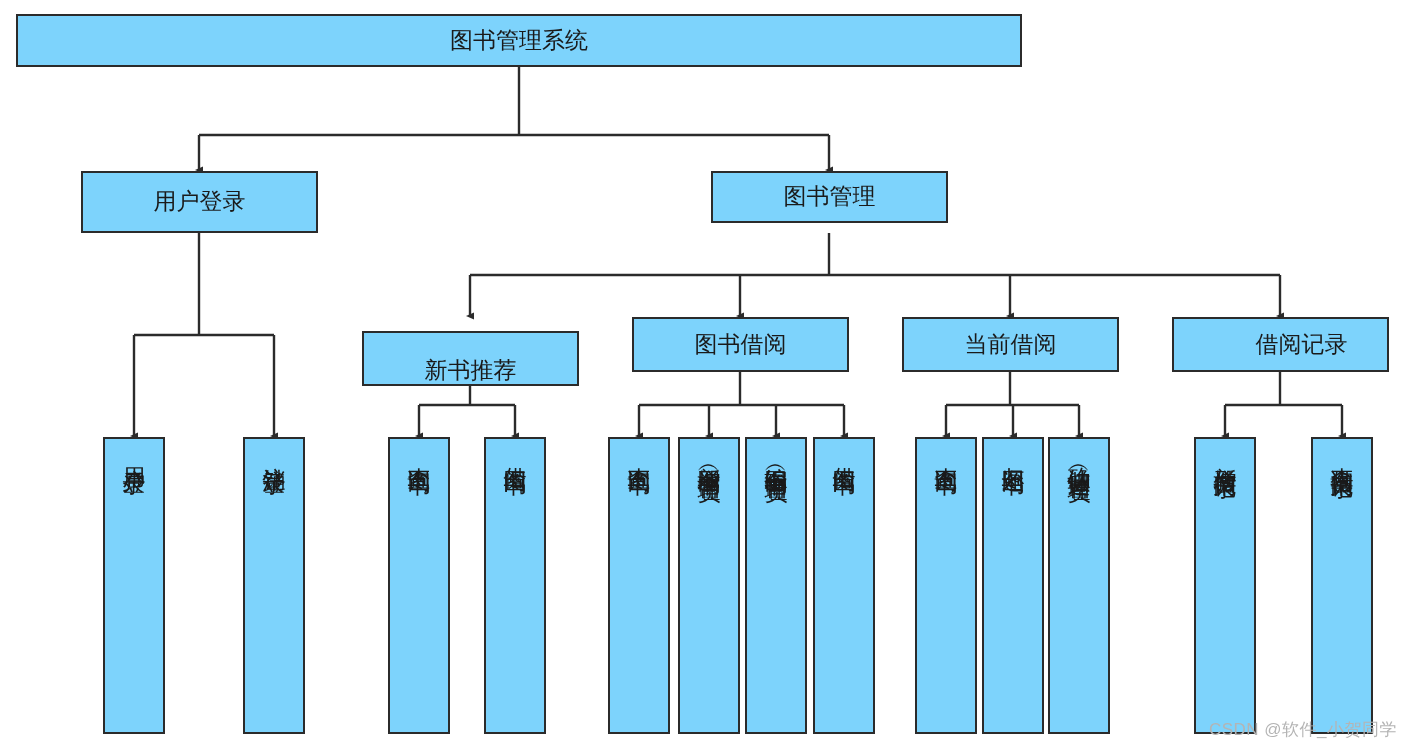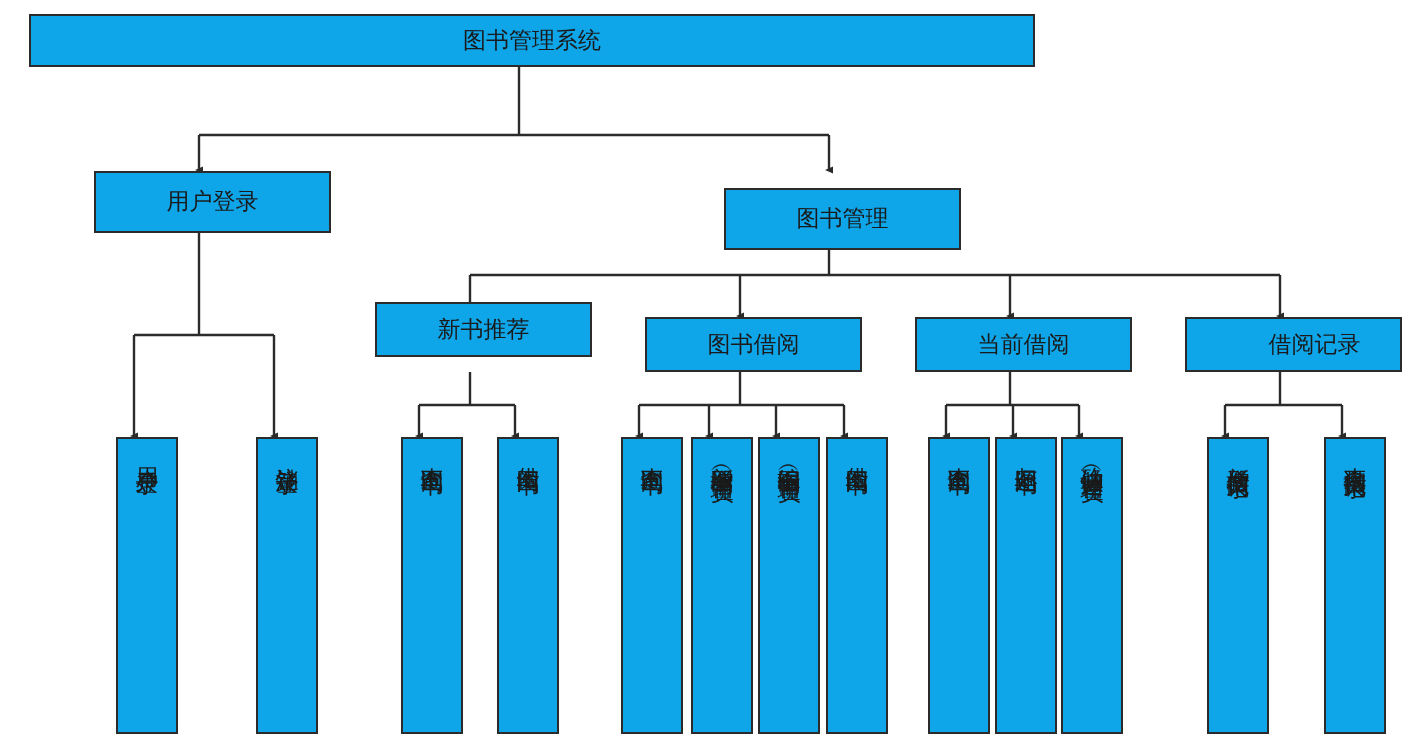--- a/index.html
+++ b/index.html
@@ -25,27 +25,26 @@
     position: absolute;
     left: 0;
     top: 0;
     width: 1405px;
     height: 747px;
     display: block;
   }
   .node-box {
     position: absolute;
     box-sizing: border-box;
-    background: #0ea5e9;
+    background: #7dd3fc;
     border: 2px solid #2b2b2b;
     display: flex;
     align-items: center;
     justify-content: center;
     overflow: hidden;
-    margin-left: 13px;
   }
   .node-label {
     color: #1a1a1a;
     text-align: center;
     line-height: 1.18;
     white-space: nowrap;
   }
   .node-h .node-label {
     font-size: 23px;
   }
@@ -138,24 +137,24 @@
       </g>
   </svg>
 
   <div id="box-layer">
       <div class="node-box node-h node-root" style="left: 16px; top: 14px; width: 1006px; height: 53px;">
         <span class="node-label">图书管理系统</span>
       </div>
       <div class="node-box node-h" style="left: 81px; top: 171px; width: 237px; height: 62px;">
         <span class="node-label">用户登录</span>
       </div>
-      <div class="node-box node-h" style="left: 711px; top: 188px; width: 237px; height: 62px;">
+      <div class="node-box node-h" style="left: 711px; top: 171px; width: 237px; height: 52px;">
         <span class="node-label">图书管理</span>
       </div>
-      <div class="node-box node-h" style="left: 362px; top: 302px; width: 217px; height: 55px;">
+      <div class="node-box node-h" style="left: 362px; top: 331px; width: 217px; height: 55px; align-items: flex-end;">
         <span class="node-label">新书推荐</span>
       </div>
       <div class="node-box node-h" style="left: 632px; top: 317px; width: 217px; height: 55px;">
         <span class="node-label">图书借阅</span>
       </div>
       <div class="node-box node-h" style="left: 902px; top: 317px; width: 217px; height: 55px; justify-content: center;">
         <span class="node-label">当前借阅</span>
       </div>
       <div class="node-box node-h" style="left: 1172px; top: 317px; width: 217px; height: 55px; padding-left: 42px;">
         <span class="node-label">借阅记录</span>
@@ -194,13 +193,14 @@
         <span class="node-label">确认归还（管理员）</span>
       </div>
       <div class="node-box node-v" style="left: 1194px; top: 437px; width: 62px; height: 297px;">
         <span class="node-label">新增借阅记录</span>
       </div>
       <div class="node-box node-v" style="left: 1311px; top: 437px; width: 62px; height: 297px;">
         <span class="node-label">查询借阅记录</span>
       </div>
     </div>
 
+  <div class="watermark">CSDN @软件_小贺同学</div>
 </div>
 
 </body></html>

